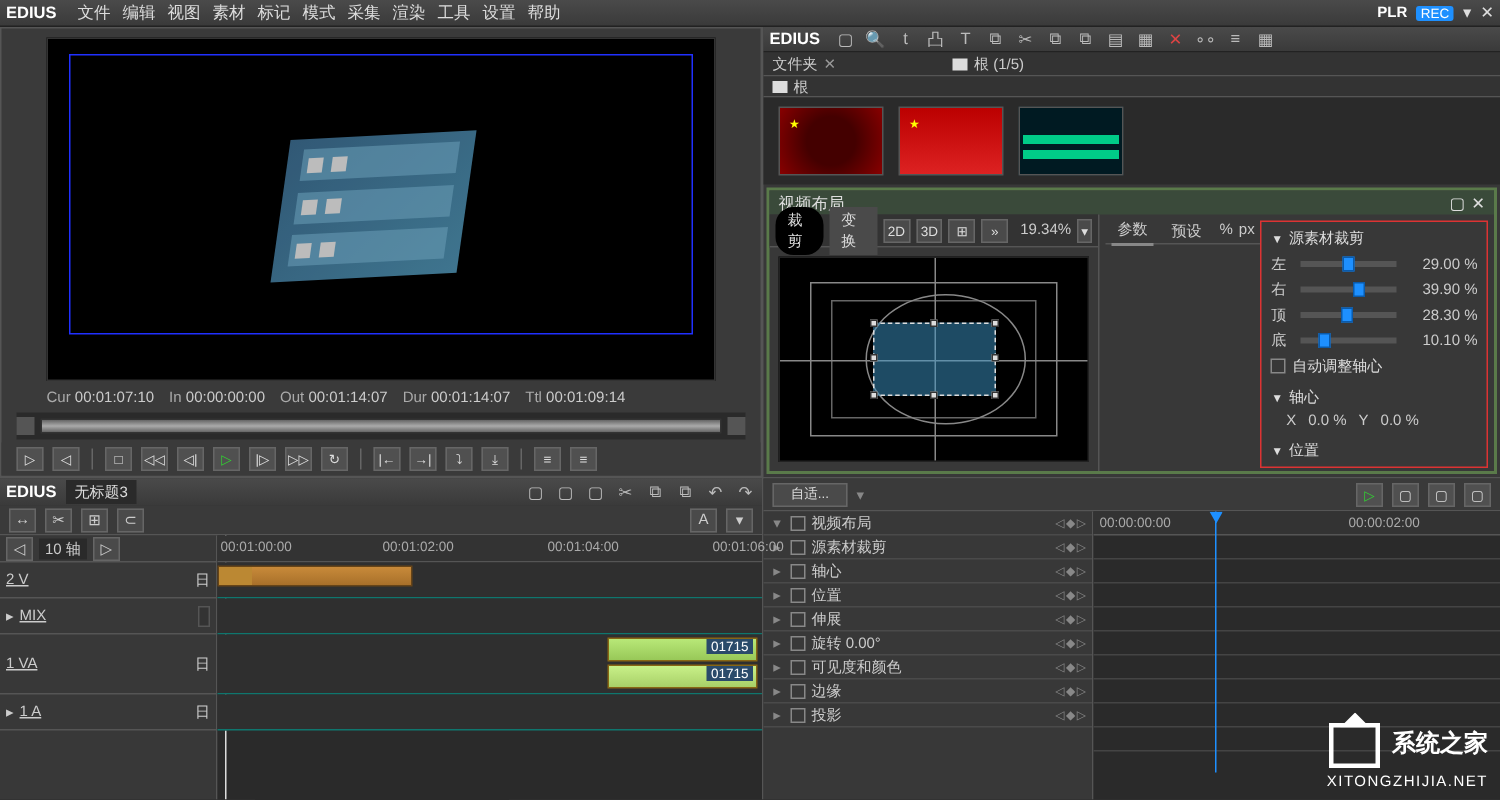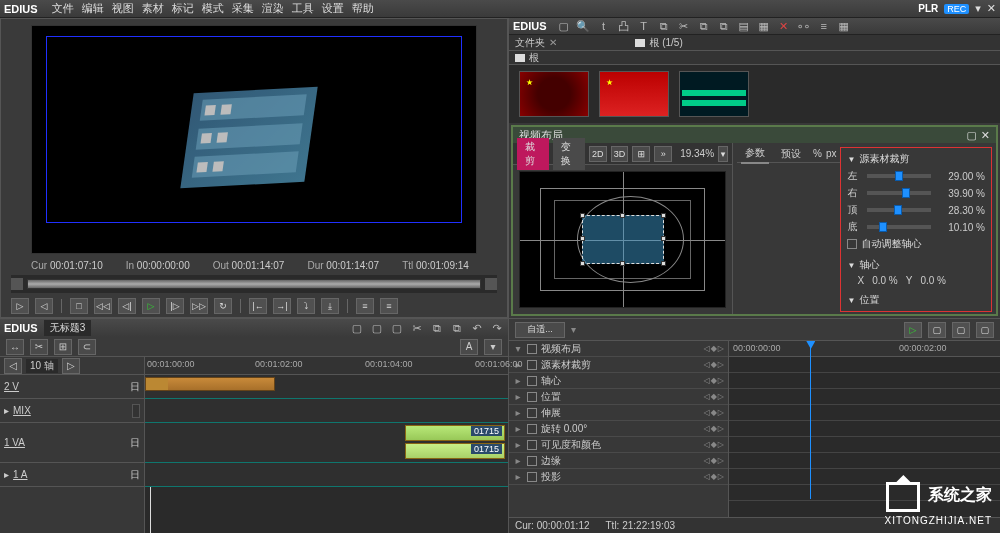--- a/index.html
+++ b/index.html
@@ -18,21 +18,21 @@
 
 .main { flex: 1; display: grid; grid-template-columns: 508px 492px; grid-template-rows: 300px 215px; }
 
 
 .preview { background: #3a3a3a; border: 1px solid #555; display: flex; flex-direction: column; }
 .monitor { flex: 1; background: #000; margin: 6px 30px 4px 30px; border: 1px solid #333; position: relative; }
 .monitor .safe { position: absolute; inset: 10px 14px 30px 14px; border: 1px solid #2030ff; }
 .monitor .clip { position: absolute; left: 35%; top: 28%; width: 28%; height: 42%; background: linear-gradient(135deg,#3a688a,#4a8aa8); transform: skew(-8deg,-3deg); opacity: .85; }
 .clip .row { height: 22%; margin: 6% 8%; background: rgba(120,180,210,.6); display: flex; gap: 6px; align-items: center; padding: 0 4px; }
 .clip .row span { width: 10px; height: 10px; background: #ddd; }
-.tc-row { display: flex; gap: 23px; padding: 2px 30px; color: #ccc; font-size: 10px; }
+.tc-row { display: flex; gap: 10px; padding: 2px 30px; color: #ccc; font-size: 10px; }
 .tc-row .lbl { color: #aaa; }
 .scrub { height: 18px; background: #2a2a2a; margin: 2px 10px; display: flex; align-items: center; gap: 4px; }
 .scrub .bar { flex: 1; height: 10px; background: linear-gradient(#666,#aaa,#666); border: 1px solid #333; }
 .scrub .cap { width: 12px; height: 12px; background: #555; }
 .transport { height: 22px; display: flex; align-items: center; gap: 6px; padding: 0 10px; background: #3a3a3a; }
 .tbtn { width: 18px; height: 16px; background: #505050; border: 1px solid #666; display: flex; align-items: center; justify-content: center; color: #ddd; font-size: 9px; }
 .tbtn.play { color: #3c3; }
 .sep { width: 1px; height: 14px; background: #666; margin: 0 2px; }
 
 
@@ -54,21 +54,21 @@
 .thumb .star { position:absolute; top:6px; left:6px; color:#ff0; font-size:8px; }
 
 
 .layout { flex:1; background:#383838; border:2px solid #5a7a4a; display:flex; flex-direction:column; margin:2px; position:relative; }
 .layout-title { background:#3a4a3a; height:16px; display:flex; align-items:center; padding:0 6px; color:#ddd; font-size:11px; justify-content:space-between; }
 .layout-title .ctrls { display:flex; gap:4px; }
 .layout-body { flex:1; display:flex; }
 .lb-left { width:220px; display:flex; flex-direction:column; border-right:1px solid #555; }
 .lb-tabs { height:22px; display:flex; align-items:center; gap:4px; padding:0 4px; background:#333; border-bottom:1px solid #555; }
 .lb-tab { padding:2px 8px; background:#4a4a4a; color:#ddd; font-size:10px; }
-.lb-tab.active { background:#be185d; }
+.lb-tab.active { background:#000000;border-radius:12px; }
 .tiny-btn { width:22px; height:16px; background:#4a4a4a; border:1px solid #666; color:#ddd; font-size:9px; display:flex; align-items:center; justify-content:center; }
 .zoom { color:#ccc; font-size:10px; margin-left:4px; }
 .lb-canvas { flex:1; background:#000; margin:6px; position:relative; border:1px solid #222; }
 .lb-canvas .frame { position:absolute; inset:16px 20px; border:1px solid #888; }
 .lb-canvas .inner { position:absolute; inset:28px 34px; border:1px solid #666; }
 .lb-canvas .circle { position:absolute; left:28%; top:18%; width:52%; height:64%; border:1px solid #888; border-radius:50%; }
 .lb-canvas .cross1 { position:absolute; left:0; right:0; top:50%; height:1px; background:#888; }
 .lb-canvas .cross2 { position:absolute; top:0; bottom:0; left:50%; width:1px; background:#888; }
 .lb-canvas .sel { position:absolute; left:30%; top:32%; width:40%; height:36%; border:1px dashed #ddd; background:rgba(60,150,200,.5); }
 .lb-canvas .hdl { position:absolute; width:5px; height:5px; background:#ddd; border:1px solid #333; }
@@ -563,24 +563,20 @@
             <div class="kf-lane"></div>
             <div class="kf-lane"></div>
           <div class="kf-lane"></div>
             <div class="kf-lane"></div>
             <div class="kf-lane"></div>
           <div class="kf-lane"></div>
             <div class="kf-lane"></div>
             <div class="kf-lane"></div>
         </div>
       </div>
-      <div class="kf-foot">
-        <span><span>Cur:</span> <span>00:00:01:12</span></span>
-        <span><span>Ttl:</span> <span>21:22:19:03</span></span>
-      </div>
     </div>
   </div>
 </div>
 
 <div class="watermark">
   <span class="logo"></span>
   <span class="big">系统之家</span><br>
   <span class="url">XITONGZHIJIA.NET</span>
 </div>
 

